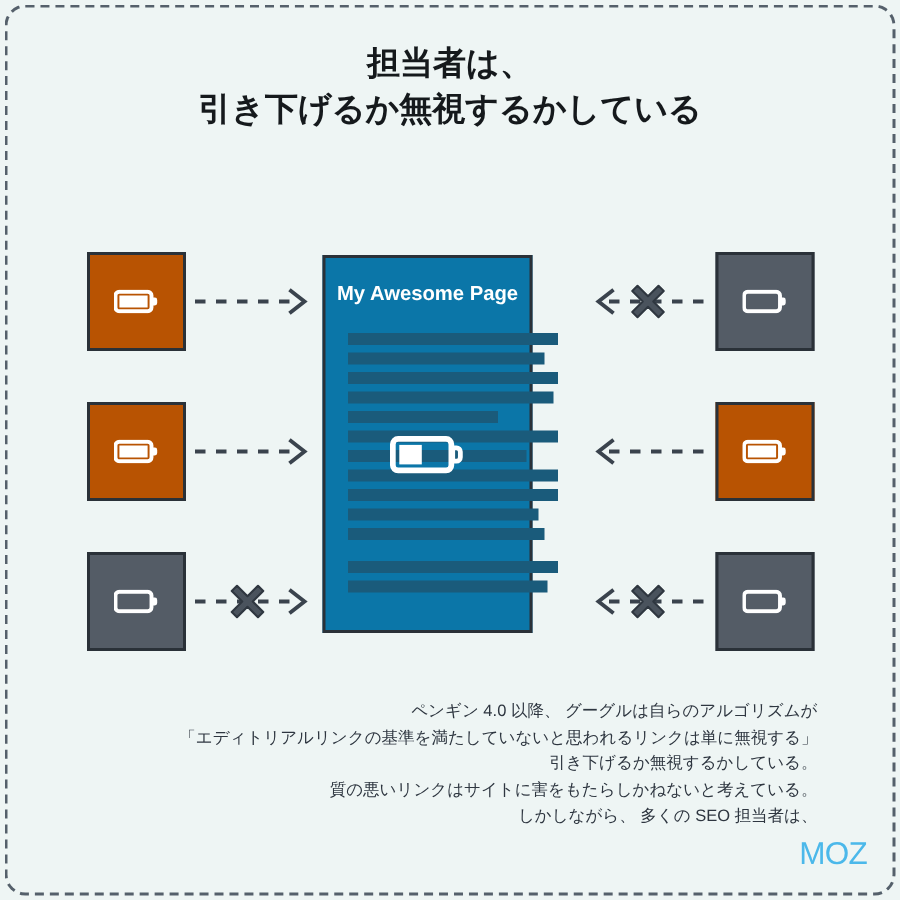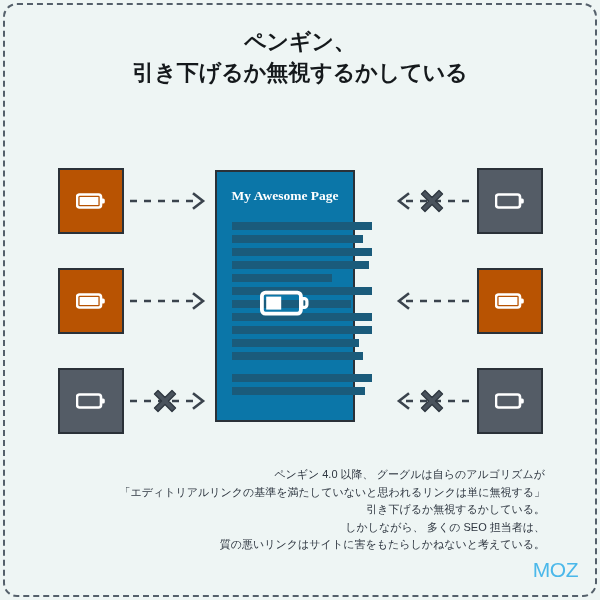--- a/index.html
+++ b/index.html
@@ -52,21 +52,20 @@
   #page {
     position: absolute;
     left: 215px;
     top: 170px;
     width: 140px;
     height: 252px;
     background: #0b76a8;
     border: 2px solid #2a3138;
     box-sizing: border-box;
     z-index: 3;
-    font-family: Liberation Serif, serif;
   }
   #page-title {
     position: absolute;
     left: 0;
     top: 16px;
     width: 100%;
     text-align: center;
     color: #ffffff;
     font-size: 13.5px;
     font-weight: bold;
@@ -148,21 +147,21 @@
   }
 </style>
 </head>
 <body>
 
 <div id="canvas">
 
   <div id="frame"></div>
 
   <div id="headline">
-    <span class="ln">ペンギン、</span>
+    <span class="ln">担当者は、</span>
     <span class="ln">引き下げるか無視するかしている</span>
   </div>
 
   <div class="sbox orange" style="left:58px; top:168px;">
     <span class="bat">
       <svg viewBox="0 0 30 16" width="30" height="16">
         <rect x="1" y="1.5" width="24" height="13" rx="2.5" ry="2.5" fill="none" stroke="#ffffff" stroke-width="2.6"></rect>
         <rect x="3.6" y="4" width="18.8" height="8" fill="#ffffff"></rect>
         <path d="M25.6 5.4 h1.6 a1.6 1.6 0 0 1 1.6 1.6 v2 a1.6 1.6 0 0 1 -1.6 1.6 h-1.6 z" fill="#ffffff"></path>
       </svg>
@@ -299,19 +298,19 @@
   <div class="xmark" style="left:419px; top:388px;">
     <svg width="26" height="26" viewBox="0 0 26 26">
       <path d="M6 2.5 L13 9.5 L20 2.5 L23.5 6 L16.5 13 L23.5 20 L20 23.5 L13 16.5 L6 23.5 L2.5 20 L9.5 13 L2.5 6 Z" fill="#4a535d" stroke="#2f3740" stroke-width="1.4" stroke-linejoin="round"></path>
     </svg>
   </div>
 
   <div id="caption">
     <span class="cl">ペンギン 4.0 以降、 グーグルは自らのアルゴリズムが</span>
     <span class="cl">「エディトリアルリンクの基準を満たしていないと思われるリンクは単に無視する」</span>
     <span class="cl">引き下げるか無視するかしている。</span>
+    <span class="cl">質の悪いリンクはサイトに害をもたらしかねないと考えている。</span>
     <span class="cl">しかしながら、 多くの SEO 担当者は、</span>
-    <span class="cl">質の悪いリンクはサイトに害をもたらしかねないと考えている。</span>
   </div>
 
   <div id="moz-logo">MOZ</div>
 
 </div>
 
 </body></html>

